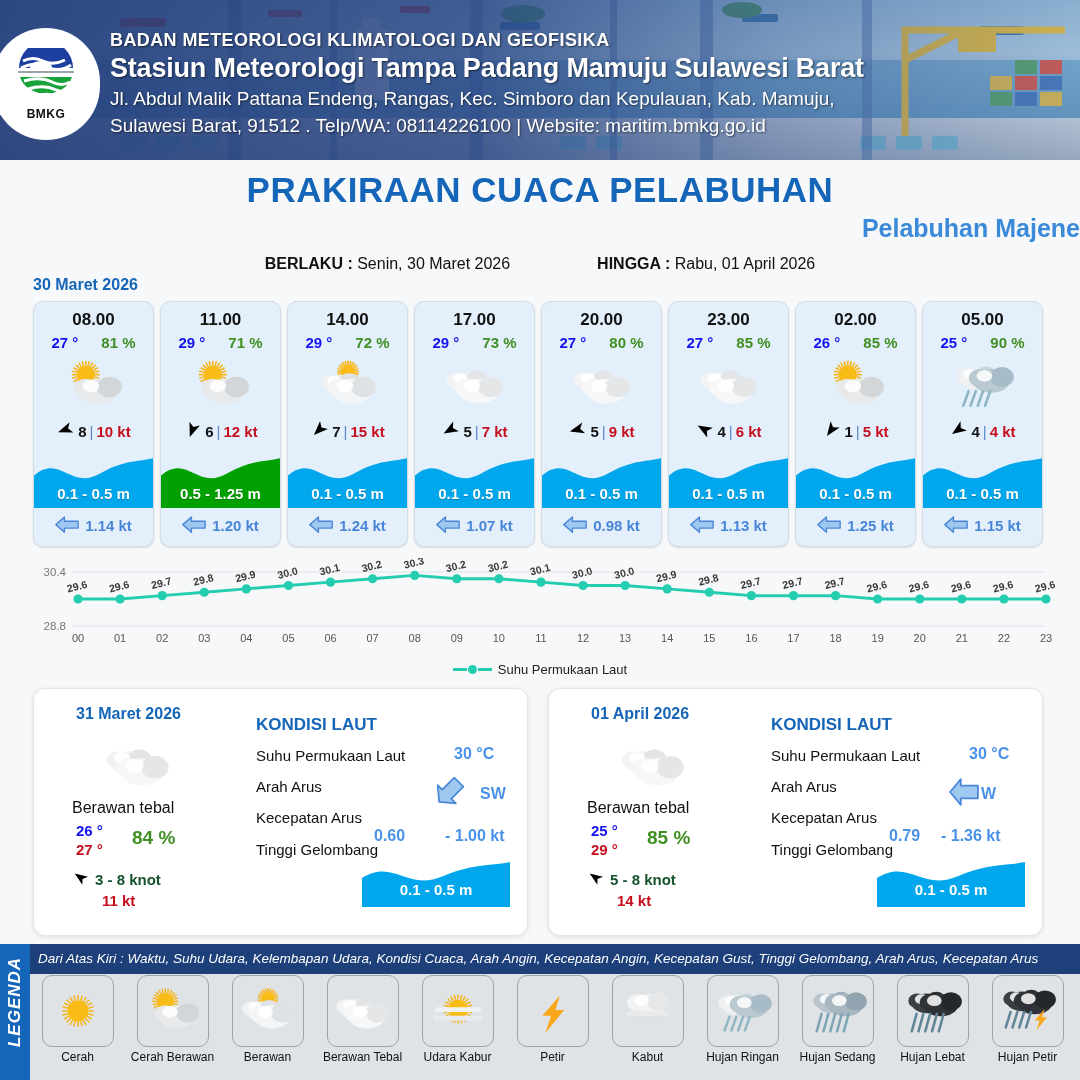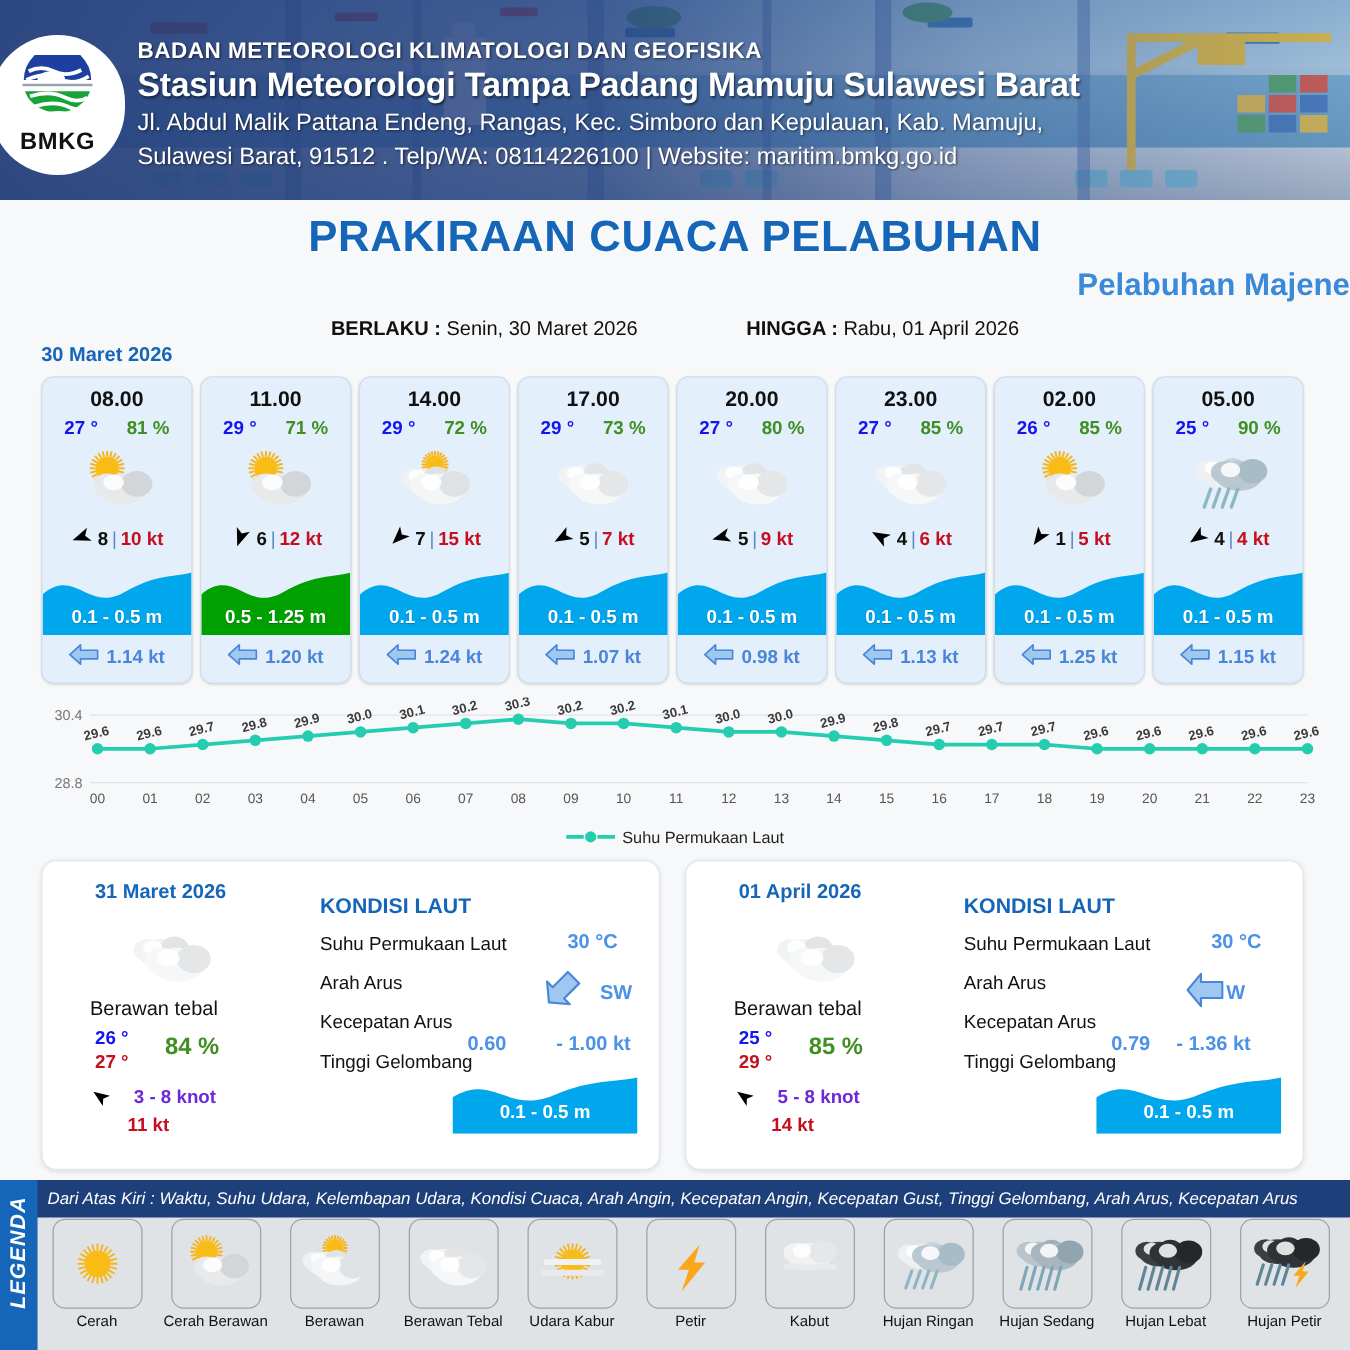--- a/index.html
+++ b/index.html
@@ -25,21 +25,21 @@
              background:linear-gradient(#cfd9e2,#aebbc8); }
   .hdr-overlay { position:absolute; inset:0;
              background:linear-gradient(90deg, rgba(36,62,122,.93) 0%, rgba(40,68,130,.80) 45%, rgba(48,78,140,.45) 72%, rgba(60,90,150,.20) 100%); }
 
   #logo {
     position:absolute; left:-8px; top:28px; width:108px; height:112px;
     background:#fff; border-radius:56px; z-index:6;
     display:flex; flex-direction:column; align-items:center; justify-content:center;
   }
   #logo .emblem { width:62px; height:58px; position:relative; }
-  #logo .lbl { font-size:19px; font-weight:bold; color:#111; letter-spacing:.5px; margin-top:1px;}
+  #logo .lbl { font-size:12px; font-weight:bold; color:#111; letter-spacing:.5px; margin-top:1px;}
 
   #hdr-text { position:absolute; left:110px; top:30px; z-index:6; width:940px;
               text-shadow:1px 1px 2px rgba(0,0,0,.55); color:#fff; }
   #hdr-text .l1 { font-size:18px; font-weight:bold; letter-spacing:.4px; }
   #hdr-text .l2 { font-size:27px; font-weight:bold; letter-spacing:-.2px; margin-top:2px;}
   #hdr-text .l3 { font-size:19px; margin-top:3px; line-height:1.25; }
 
   
   #title-wrap { text-align:center; padding-top:10px; }
   #main-title { font-size:35px; font-weight:bold; color:#1565b8; letter-spacing:.5px;
@@ -100,21 +100,21 @@
                        font-weight:bold; color:#1565b8; }
   .daypanel .dp-icon { position:absolute; left:70px; top:42px; width:70px; height:48px; }
   .daypanel .dp-cond { position:absolute; left:38px; top:110px; font-size:16px; color:#111; }
   .daypanel .dp-tmin { position:absolute; left:42px; top:133px; font-size:15px;
                        font-weight:bold; color:#1414ef; }
   .daypanel .dp-tmax { position:absolute; left:42px; top:152px; font-size:15px;
                        font-weight:bold; color:#c50f1f; }
   .daypanel .dp-hum  { position:absolute; left:98px; top:138px; font-size:19px;
                        font-weight:bold; color:#3f8f22; }
   .daypanel .dp-wind { position:absolute; left:38px; top:180px; font-size:15px;
-                       font-weight:bold; color:#6d28d9; display:flex; align-items:flex-start; gap:18px;}
+                       font-weight:bold; color:#14532d; display:flex; align-items:center; gap:6px;}
   .daypanel .dp-gust { position:absolute; left:68px; top:203px; font-size:15px;
                        font-weight:bold; color:#c50f1f; }
   .daypanel .sea-h   { position:absolute; left:222px; top:26px; font-size:17px;
                        font-weight:bold; color:#1565b8; }
   .daypanel .rowlbl  { position:absolute; left:222px; font-size:15px; color:#111; }
   .daypanel .rowval  { position:absolute; font-size:16px; font-weight:bold; color:#4a92e8; }
   .daypanel .wavebox2{ position:absolute; left:328px; top:168px; width:148px; height:50px; }
   .daypanel .wavetxt2{ position:absolute; left:328px; top:192px; width:148px;
                        text-align:center; font-size:15px; font-weight:bold; color:#fff; }
 

